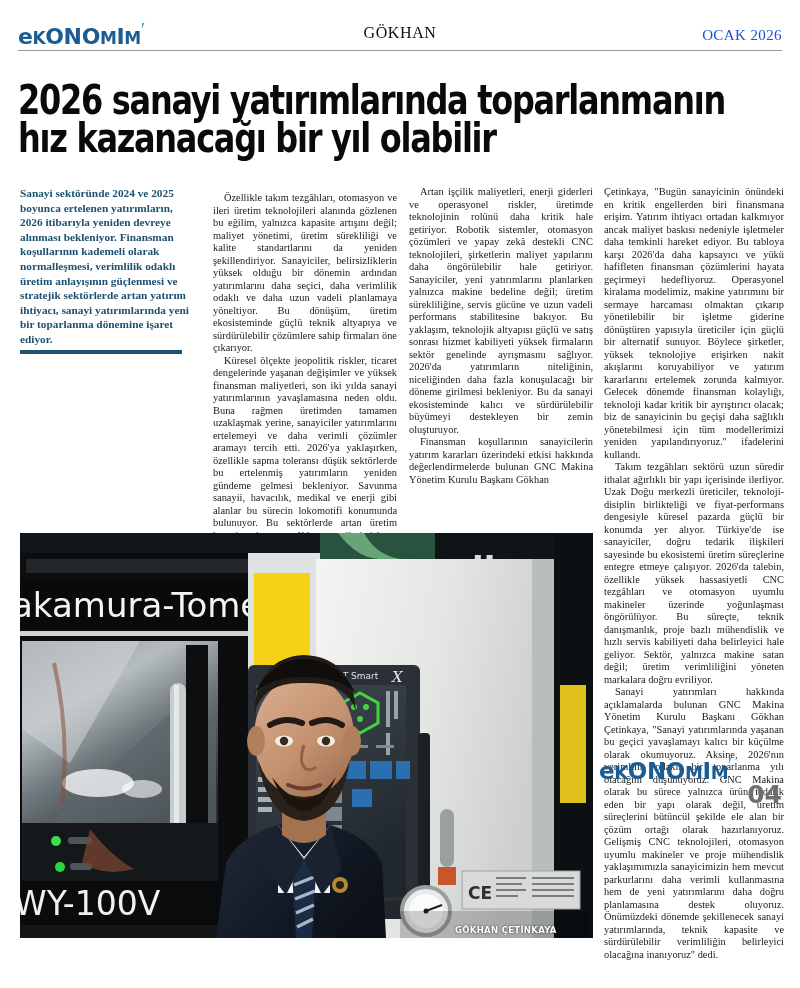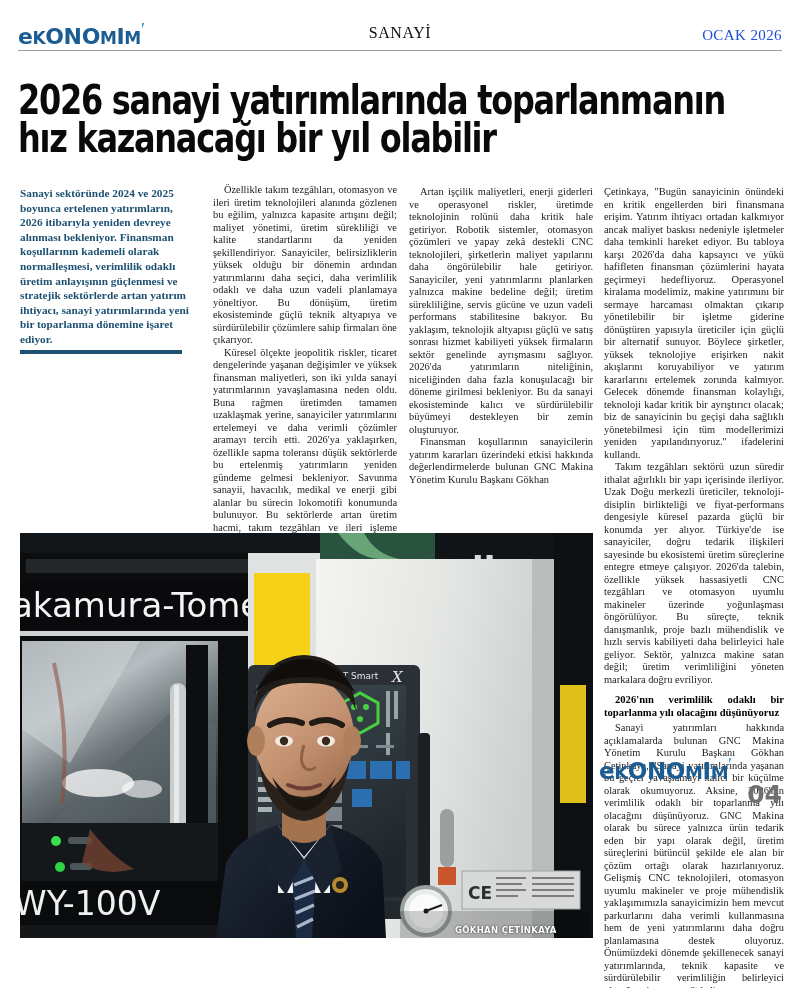--- a/index.html
+++ b/index.html
@@ -123,21 +123,21 @@
     font-weight: 600;
     text-align: left;
   }
   #col1 p { text-indent: 0; }
   .lead-rule {
     position: absolute;
     left: 20px; top: 350px; width: 162px; height: 4px;
     background: #1d5071;
   }
 
-  #col2 { left: 213px; top: 184px; width: 184px; }
+  #col2 { left: 213px; top: 192px; width: 184px; }
   #col3 { left: 409px; top: 186px; width: 184px; }
   #col4 { left: 604px; top: 186px; width: 180px; }
 
   
   .photo {
     position: absolute;
     left: 20px; top: 533px; width: 573px; height: 405px;
     overflow: hidden;
     background: #0d1014;
   }
@@ -173,21 +173,21 @@
 </head>
 <body>
 
 <div class="page">
 
   <div class="masthead">
     <div class="logo">
       <span class="logo-text"><span>e</span><span class="cap">K</span><span>ONO</span><span class="cap">M</span><span>I</span><span class="cap">M</span></span>
       <span class="logo-slash"></span>
     </div>
-    <div class="masthead-section">SANAYİ</div>
+    <div class="masthead-section">GÖKHAN</div>
     <div class="masthead-date">OCAK 2026</div>
   </div>
   <div class="masthead-rule"></div>
 
   <h1 class="headline">
     <span class="hl-line">2026 sanayi yatırımlarında toparlanmanın</span>
     <span class="hl-line">hız kazanacağı bir yıl olabilir</span>
   </h1>
 
   <div class="col" id="col1">
@@ -201,21 +201,20 @@
   </div>
 
   <div class="col" id="col3">
     <p>Artan işçilik maliyetleri, enerji giderleri ve operasyonel riskler, üretimde teknolojinin rolünü daha kritik hale getiriyor. Robotik sistemler, otomasyon çözümleri ve yapay zekâ destekli CNC teknolojileri, şirketlerin maliyet yapılarını daha öngörülebilir hale getiriyor. Sanayiciler, yeni yatırımlarını planlarken yalnızca makine bedeline değil; üretim sürekliliğine, servis gücüne ve uzun vadeli performans stabilitesine bakıyor. Bu yaklaşım, teknolojik altyapısı güçlü ve satış sonrası hizmet kabiliyeti yüksek firmaların sektör genelinde ayrışmasını sağlıyor. 2026'da yatırımların niteliğinin, niceliğinden daha fazla konuşulacağı bir döneme girilmesi bekleniyor. Bu da sanayi ekosisteminde kalıcı ve sürdürülebilir büyümeyi destekleyen bir zemin oluşturuyor.</p>
     <p>Finansman koşullarının sanayicilerin yatırım kararları üzerindeki etkisi hakkında değerlendirmelerde bulunan GNC Makina Yönetim Kurulu Başkanı Gökhan</p>
   </div>
 
   <div class="col" id="col4">
     <p class="noindent">Çetinkaya, "Bugün sanayicinin önündeki en kritik engellerden biri finansmana erişim. Yatırım ihtiyacı ortadan kalkmıyor ancak maliyet baskısı nedeniyle işletmeler daha temkinli hareket ediyor. Bu tabloya karşı 2026'da daha kapsayıcı ve yükü hafifleten finansman çözümlerini hayata geçirmeyi hedefliyoruz. Operasyonel kiralama modelimiz, makine yatırımını bir sermaye harcaması olmaktan çıkarıp yönetilebilir bir işletme giderine dönüştüren yapısıyla üreticiler için güçlü bir alternatif sunuyor. Böylece şirketler, yüksek teknolojiye erişirken nakit akışlarını koruyabiliyor ve yatırım kararlarını ertelemek zorunda kalmıyor. Gelecek dönemde finansman kolaylığı, teknoloji kadar kritik bir ayrıştırıcı olacak; biz de sanayicinin bu geçişi daha sağlıklı yönetebilmesi için tüm modellerimizi yeniden yapılandırıyoruz." ifadelerini kullandı.</p>
     <p>Takım tezgâhları sektörü uzun süredir ithalat ağırlıklı bir yapı içerisinde ilerliyor. Uzak Doğu merkezli üreticiler, teknoloji-disiplin birlikteliği ve fiyat-performans dengesiyle küresel pazarda güçlü bir konumda yer alıyor. Türkiye'de ise sanayiciler, doğru tedarik ilişkileri sayesinde bu ekosistemi üretim süreçlerine entegre etmeye çalışıyor. 2026'da talebin, özellikle yüksek hassasiyetli CNC tezgâhları ve otomasyon uyumlu makineler üzerinde yoğunlaşması öngörülüyor. Bu süreçte, teknik danışmanlık, proje bazlı mühendislik ve hızlı servis kabiliyeti daha belirleyici hale geliyor. Sektör, yalnızca makine satan değil; üretim verimliliğini yöneten markalara doğru evriliyor.</p>
-    <p class="subhead">2026'nın verimlilik odaklı bir toparlanma yılı olacağını düşünüyoruz</p>
     <p>Sanayi yatırımları hakkında açıklamalarda bulunan GNC Makina Yönetim Kurulu Başkanı Gökhan Çetinkaya, "Sanayi yatırımlarında yaşanan bu geçici yavaşlamayı kalıcı bir küçülme olarak okumuyoruz. Aksine, 2026'nın verimlilik odaklı bir toparlanma yılı olacağını düşünüyoruz. GNC Makina olarak bu sürece yalnızca ürün tedarik eden bir yapı olarak değil, üretim süreçlerini bütüncül şekilde ele alan bir çözüm ortağı olarak hazırlanıyoruz. Gelişmiş CNC teknolojileri, otomasyon uyumlu makineler ve proje mühendislik yaklaşımımızla sanayicimizin hem mevcut parkurlarını daha verimli kullanmasına hem de yeni yatırımlarını daha doğru planlamasına destek oluyoruz. Önümüzdeki dönemde şekillenecek sanayi yatırımlarında, teknik kapasite ve sürdürülebilir verimliliğin belirleyici olacağına inanıyoruz" dedi.</p>
   </div>
 
   <div class="photo">
     <svg viewBox="0 0 573 405" preserveAspectRatio="none">
       <defs>
         <linearGradient id="bgWall" x1="0" y1="0" x2="0" y2="1">
           <stop offset="0" stop-color="#11161a"></stop>
           <stop offset="1" stop-color="#05080a"></stop>
         </linearGradient>

